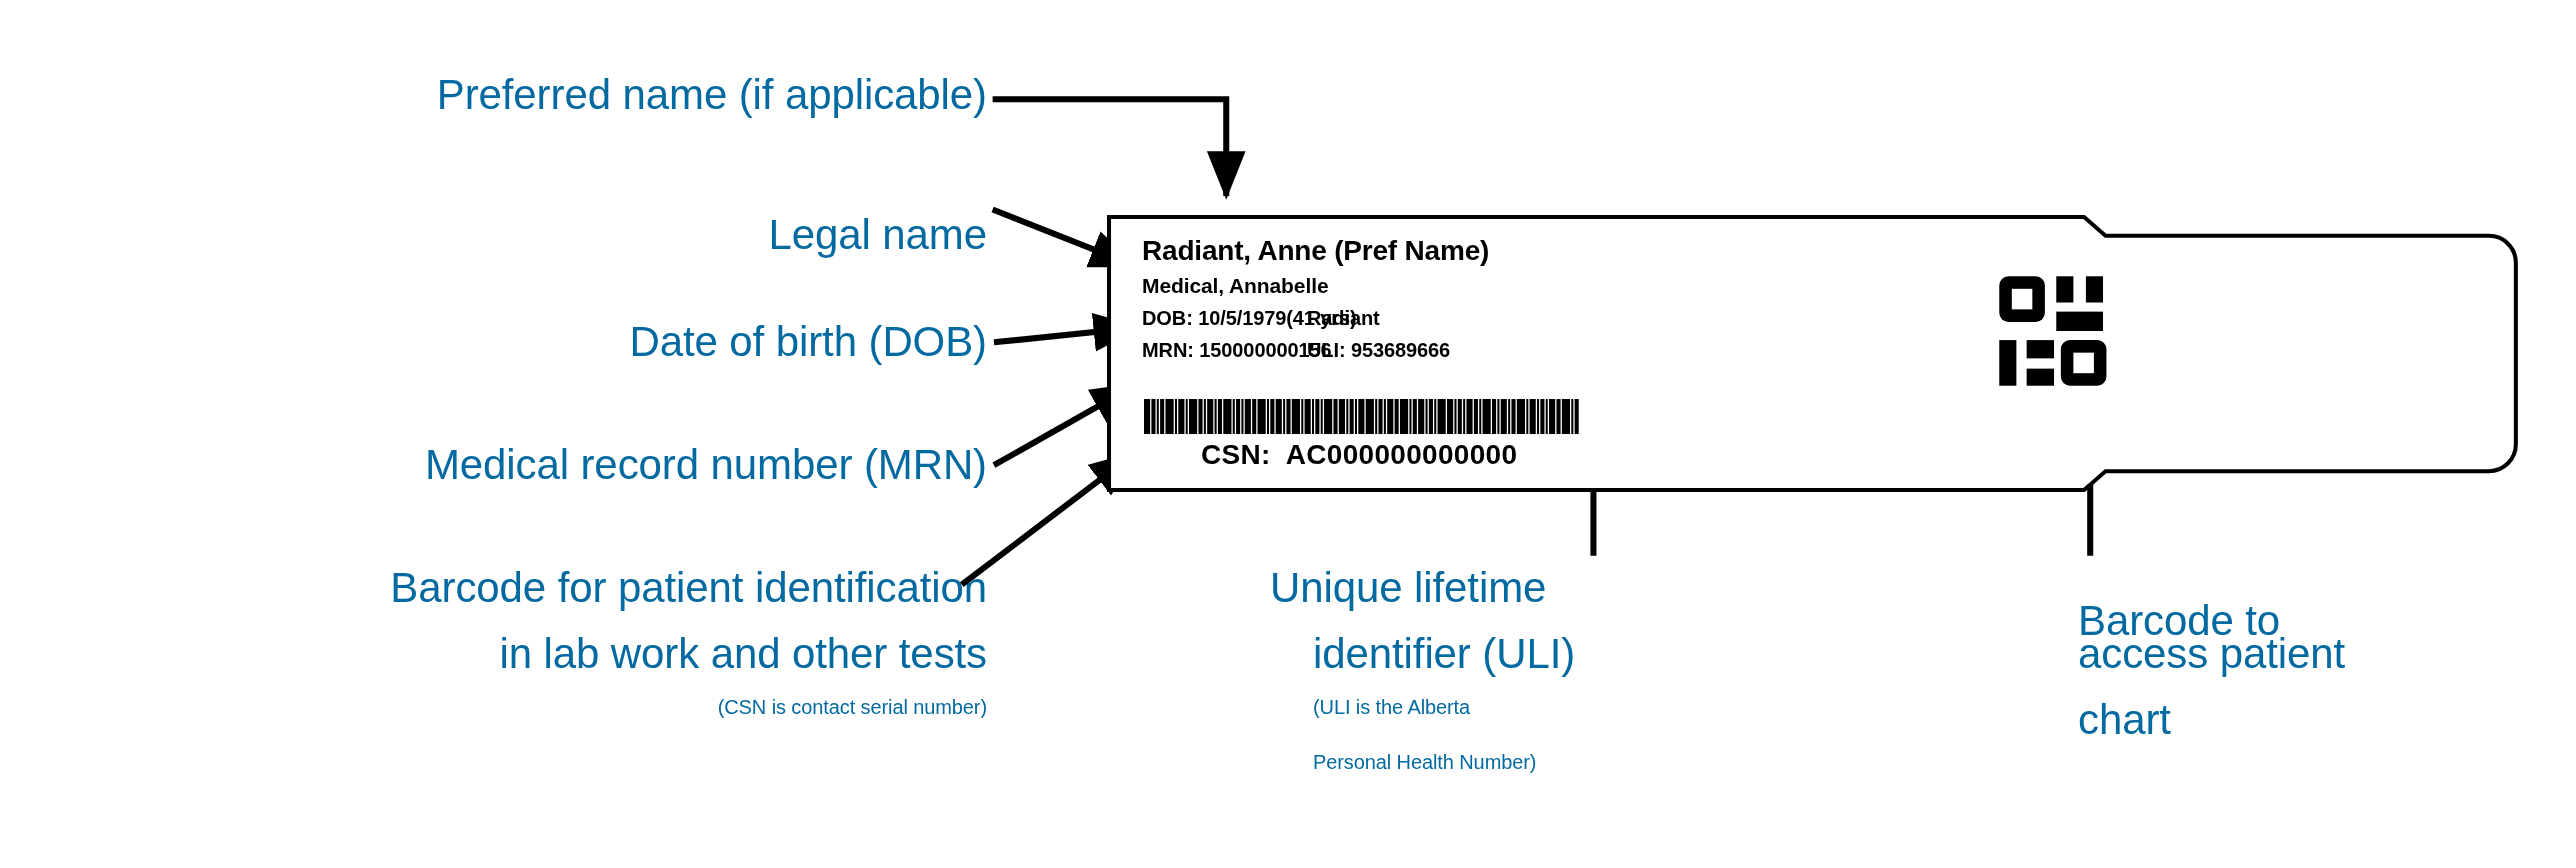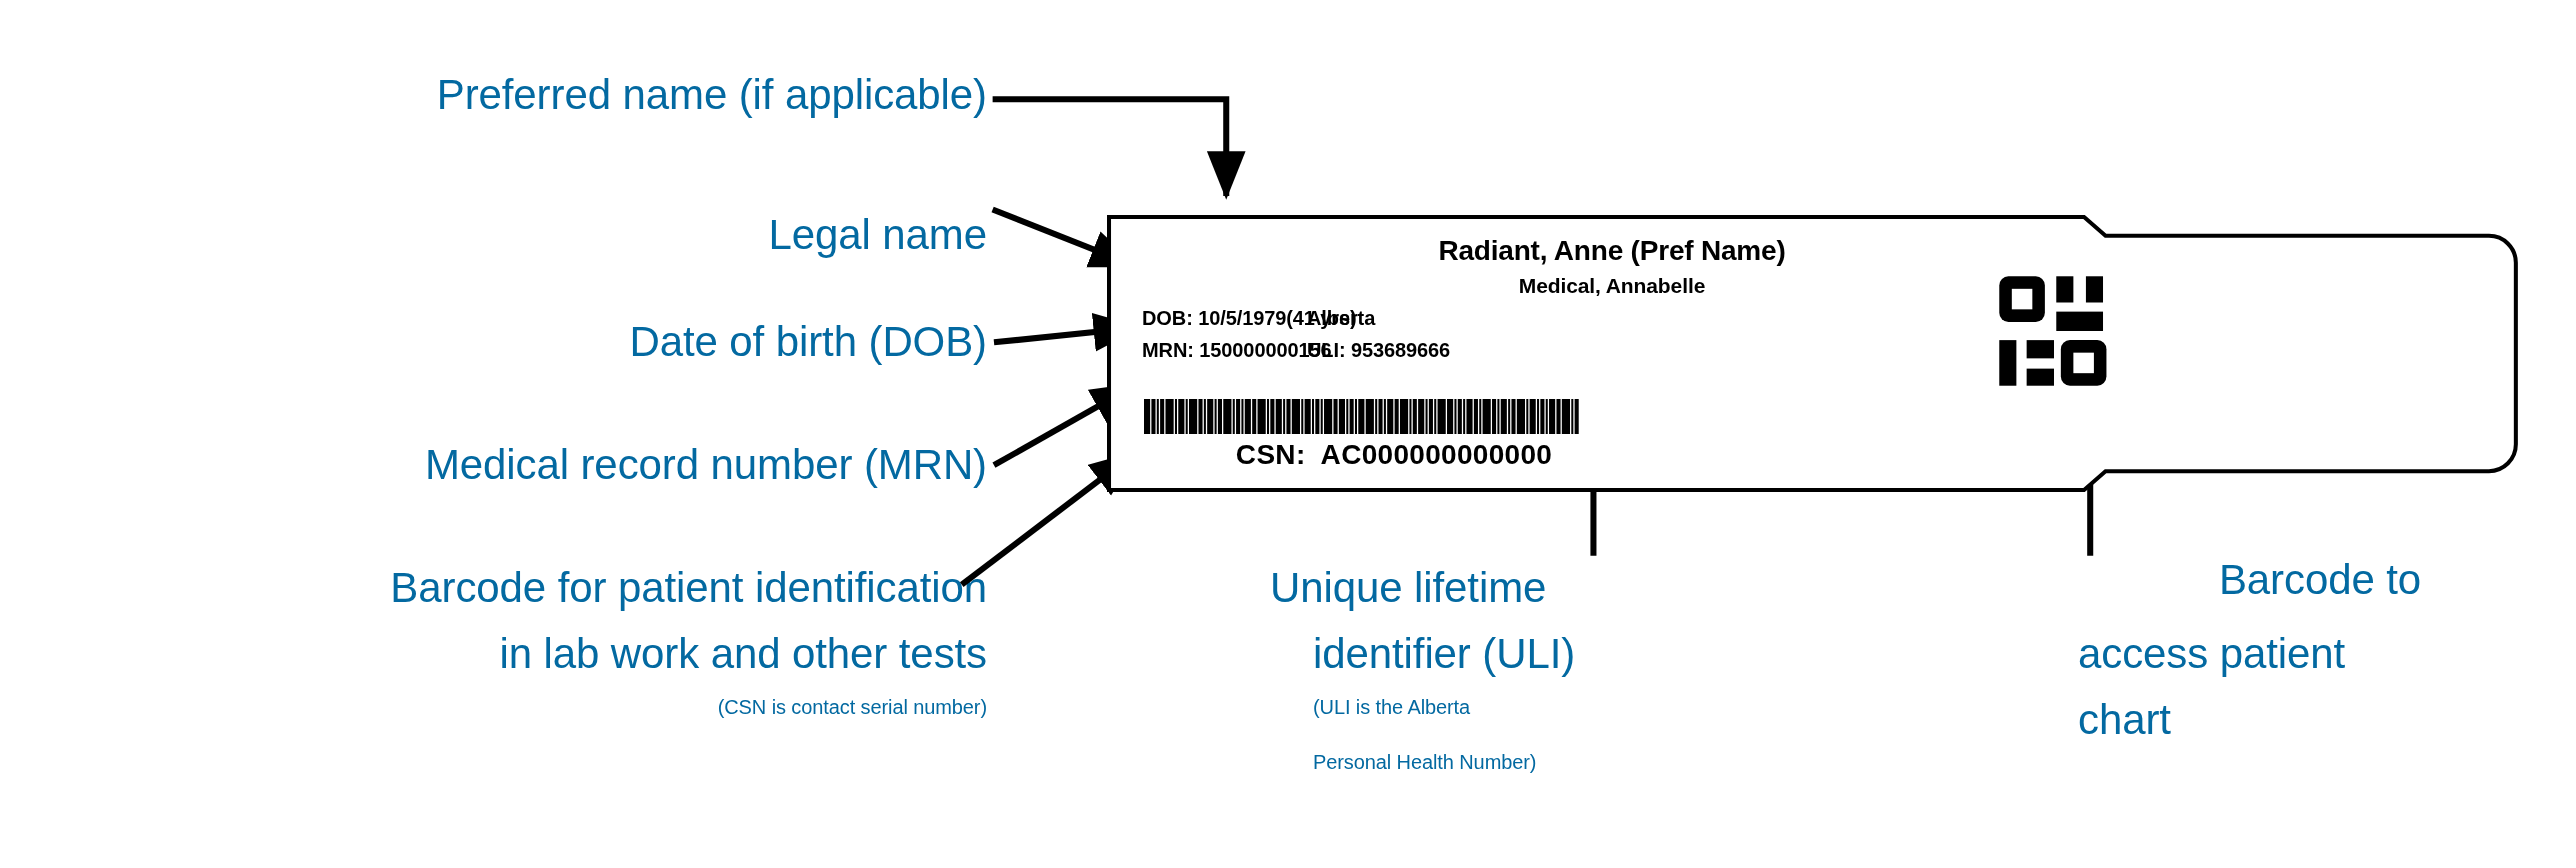--- a/index.html
+++ b/index.html
@@ -43,21 +43,20 @@
     pointer-events: none;
   }
 
   
   #card {
     position: absolute;
     left: 1107px;
     top: 215px;
     width: 1429px;
     height: 222px;
-    text-align: center;
   }
   #card-shape {
     position: absolute;
     left: 0; top: 0;
     width: 1429px;
     height: 277px;
   }
   .card-inner {
     position: absolute;
     left: 35px;
@@ -144,21 +143,21 @@
 
   <div class="anno anno-lg right-al" style="left:27px; top:564px; width:960px;">Barcode for patient identification</div>
   <div class="anno anno-lg right-al" style="left:27px; top:630px; width:960px;">in lab work and other tests</div>
   <div class="anno anno-sm right-al" style="left:27px; top:696px; width:960px;">(CSN is contact serial number)</div>
 
   <div class="anno anno-lg left-al" style="left:1270px; top:564px; width:604px;">Unique lifetime</div>
   <div class="anno anno-lg left-al" style="left:1313px; top:630px; width:604px;">identifier (ULI)</div>
   <div class="anno anno-sm left-al" style="left:1313px; top:696px; width:604px;">(ULI is the Alberta</div>
   <div class="anno anno-sm left-al" style="left:1313px; top:751px; width:604px;">Personal Health Number)</div>
 
-  <div class="anno anno-lg left-al" style="left:2078px; top:556px; width:484px;text-align:center;">Barcode to</div>
+  <div class="anno anno-lg left-al" style="left:2078px; top:597px; width:484px;">Barcode to</div>
   <div class="anno anno-lg left-al" style="left:2078px; top:630px; width:484px;">access patient</div>
   <div class="anno anno-lg left-al" style="left:2078px; top:696px; width:484px;">chart</div>
 
   <svg id="connectors" viewBox="0 0 3836 1293">
     <defs>
       <marker id="ah" markerWidth="9" markerHeight="9" refX="7.4" refY="3.2" orient="auto" markerUnits="strokeWidth">
         <path d="M0,0 L8,3.2 L0,6.4 z" fill="#000"></path>
       </marker>
     </defs>
 
@@ -191,21 +190,21 @@
                L 1455,409
                L 3,409
                Z" fill="#ffffff" stroke="#000000" stroke-width="6"></path>
     </svg>
 
     <div class="card-inner">
       <div class="pref-name">Radiant, Anne (Pref Name)</div>
       <div class="legal-name">Medical, Annabelle</div>
       <div class="id-row">
         <span class="col1">DOB: 10/5/1979(41 yrs)</span>
-        <span class="col2">Alberta</span>
+        <span class="col2">Radiant</span>
       </div>
       <div class="id-row">
         <span class="col1">MRN: 150000000156</span>
         <span class="col2">ULI: 953689666</span>
       </div>
     </div>
 
     <div class="barcode-wrap">
       <svg class="barcode" viewBox="0 0 660 52" preserveAspectRatio="none">
         <g fill="#000000" id="bars">

